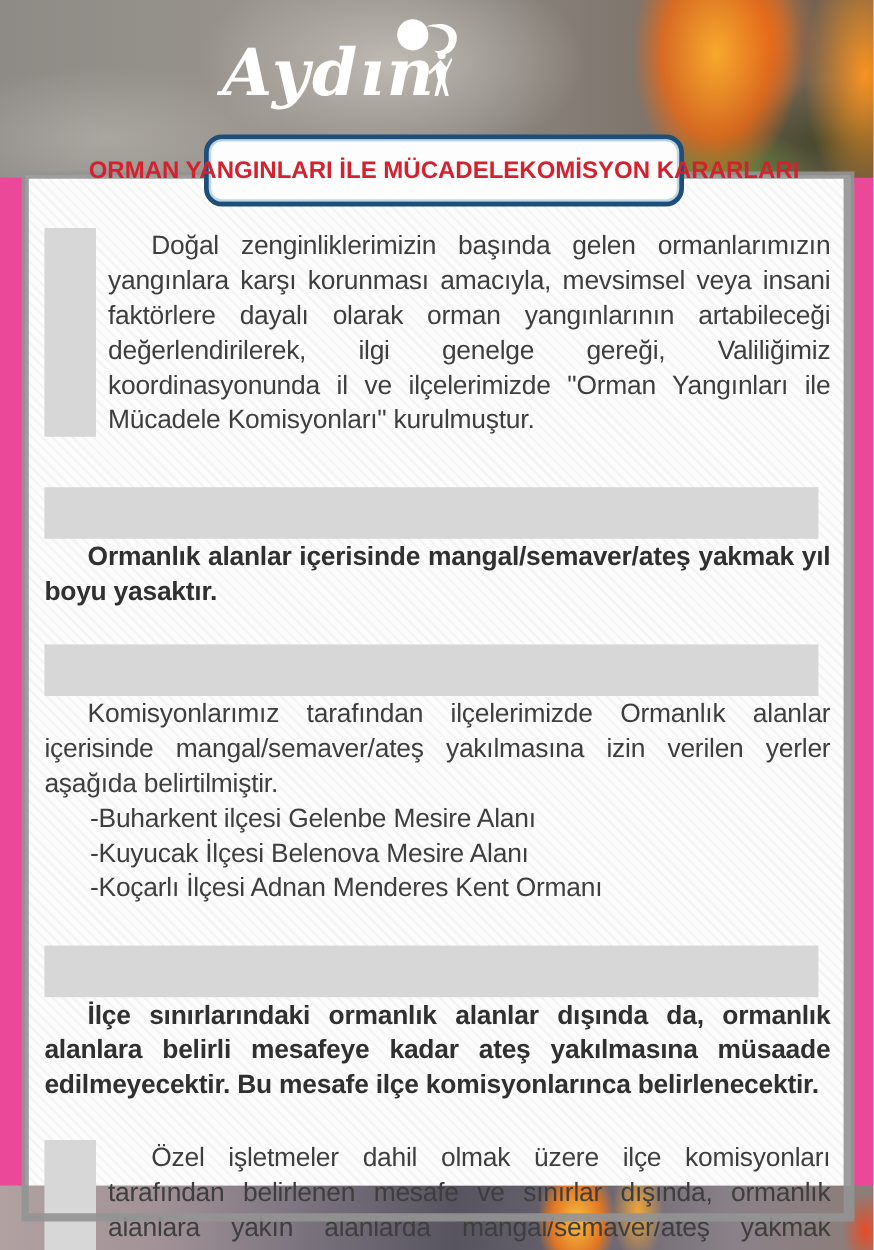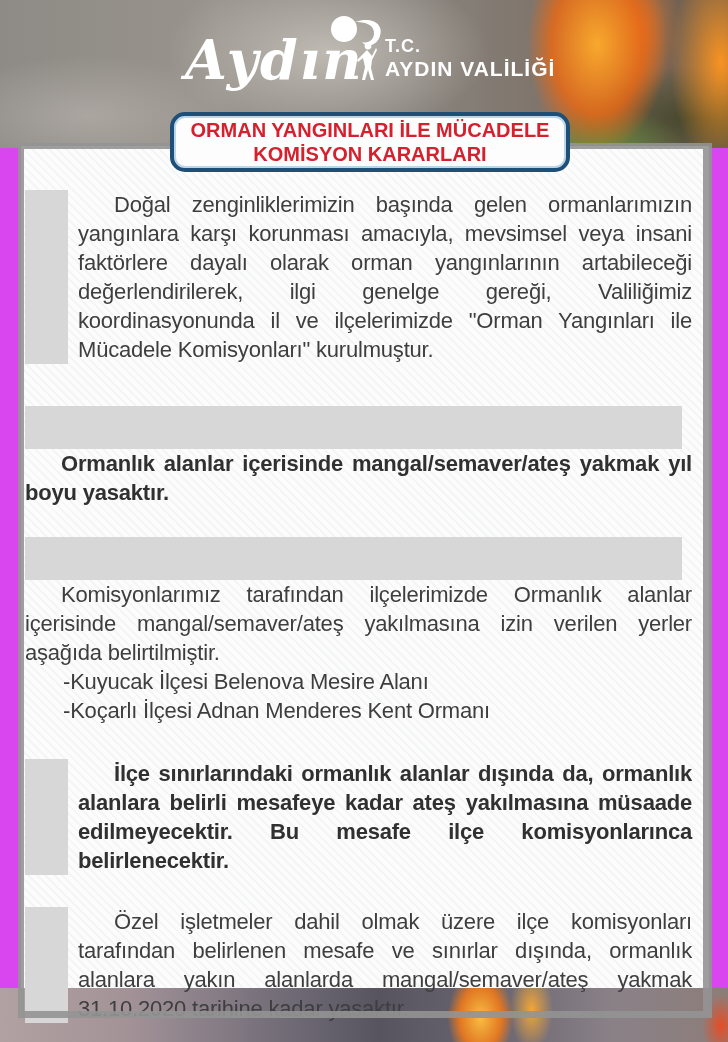--- a/index.html
+++ b/index.html
@@ -1,18 +1,18 @@
 <!DOCTYPE html>
 <html><head>
 <meta charset="utf-8">
 <style>
   html,body{margin:0;padding:0;background:#ffffff;}
   .page{
     position:relative;width:728px;height:1042px;overflow:hidden;
-    background:#d946ef;font-family:"Liberation Sans",sans-serif;
+    background:#ec4899;font-family:"Liberation Sans",sans-serif;
   }
 
   
   .photo-top{
     position:absolute;left:0;top:0;width:728px;height:148px;z-index:1;
     background:
       radial-gradient(90px 140px at 82% 30%, rgba(255,172,42,.95), rgba(238,105,18,.8) 50%, rgba(200,60,10,0) 78%),
       radial-gradient(70px 150px at 99% 42%, rgba(255,150,32,.95), rgba(225,85,12,0) 72%),
       radial-gradient(55px 90px at 88% 20%, rgba(255,120,30,.6), rgba(255,120,30,0) 75%),
       radial-gradient(120px 60px at 82% 100%, rgba(96,142,54,.95), rgba(96,142,54,0) 72%),
@@ -55,31 +55,31 @@
   .logo-figure{position:absolute;left:176px;top:28px;}
   .org{position:absolute;left:205px;top:22px;line-height:1.15;}
   .org .tc{font-size:18px;font-weight:bold;letter-spacing:1px;}
   .org .name{font-size:21px;font-weight:bold;letter-spacing:1px;white-space:nowrap;}
 
   
   .title-box{
     position:absolute;left:170px;top:112px;width:400px;height:60px;z-index:5;
     background:#fdfdfd;border:4px solid #1d4f79;border-radius:15px;
     box-shadow:inset 0 0 0 2px #bcd6e8;box-sizing:border-box;
-    display:flex;flex-direction:column;align-items:center;justify-content:center;
+    display:flex;flex-direction:row;align-items:center;justify-content:center;
   }
   .title-box .t-line{
     color:#d5202d;font-weight:bold;font-size:20px;line-height:24px;
     letter-spacing:0px;white-space:nowrap;
   }
 
   
   .content{position:absolute;left:25px;top:190px;width:667px;z-index:3;}
-  .row{display:flex;align-items:stretch;}
-  .m1{margin-bottom:42px;} .m2{margin-bottom:30px;flex-direction:column;} .m3{margin-bottom:34px;flex-direction:column;} .m4{margin-bottom:32px;}
+  .row{display:flex;align-items:stretch;padding-left:12px;}
+  .m1{margin-bottom:42px;} .m2{margin-bottom:30px;flex-direction:column;} .m3{margin-bottom:34px;flex-direction:column;} .m4{margin-bottom:32px;flex-direction:column;}
   .accent-block{
     flex:0 0 43px;background:#d7d7d7;margin-right:10px;
   }
   .textcol{flex:1;min-width:0;}
   .para{
     margin:0;color:#3e3e3e;font-size:22px;line-height:29px;
     text-align:justify;text-indent:36px;letter-spacing:-0.2px;
   }
   .para.bold{font-weight:bold;color:#303030;}
   .li{
@@ -101,24 +101,20 @@
   <div class="logo">
     <div class="logo-script">Aydın</div>
     <svg class="logo-swirl" width="80" height="46" viewBox="0 0 80 46">
       <circle cx="22" cy="15" r="13" fill="#ffffff"></circle>
       <path d="M33 8 C50 2, 62 10, 58 22 C55 32, 44 34, 40 28 C46 30, 52 26, 52 19 C52 10, 42 8, 33 8 Z" fill="#ffffff"></path>
     </svg>
     <svg class="logo-figure" width="22" height="40" viewBox="0 0 22 40">
       <circle cx="12" cy="4" r="3.4" fill="#ffffff"></circle>
       <path d="M11 8 L16 14 L20 6 L21 8 L16 18 L15 26 L18 38 L15 38 L12 28 L9 38 L6 38 L9 25 L7 16 L2 20 L1 18 L8 11 Z" fill="#ffffff"></path>
     </svg>
-    <div class="org">
-      <div class="tc">T.C.</div>
-      <div class="name">AYDIN VALİLİĞİ</div>
-    </div>
   </div>
 
   <div class="title-box">
     <div class="t-line">ORMAN YANGINLARI İLE MÜCADELE</div>
     <div class="t-line">KOMİSYON KARARLARI</div>
   </div>
 
   <div class="content">
 
     <div class="row m1">
@@ -132,20 +128,21 @@
       <div class="accent-block"></div>
       <div class="textcol">
         <p class="para bold">Ormanlık alanlar içerisinde mangal/semaver/ateş yakmak yıl boyu yasaktır.</p>
       </div>
     </div>
 
     <div class="row m3">
       <div class="accent-block"></div>
       <div class="textcol">
         <p class="para">Komisyonlarımız tarafından ilçelerimizde Ormanlık alanlar içerisinde mangal/semaver/ateş yakılmasına izin verilen yerler aşağıda belirtilmiştir.</p>
+        <p class="li">-Buharkent ilçesi Gelenbe Mesire Alanı</p>
         <p class="li">-Kuyucak İlçesi Belenova Mesire Alanı</p>
         <p class="li">-Koçarlı İlçesi Adnan Menderes Kent Ormanı</p>
       </div>
     </div>
 
     <div class="row m4">
       <div class="accent-block"></div>
       <div class="textcol">
         <p class="para bold">İlçe sınırlarındaki ormanlık alanlar dışında da, ormanlık alanlara belirli mesafeye kadar ateş yakılmasına müsaade edilmeyecektir. Bu mesafe ilçe komisyonlarınca belirlenecektir.</p>
       </div>

